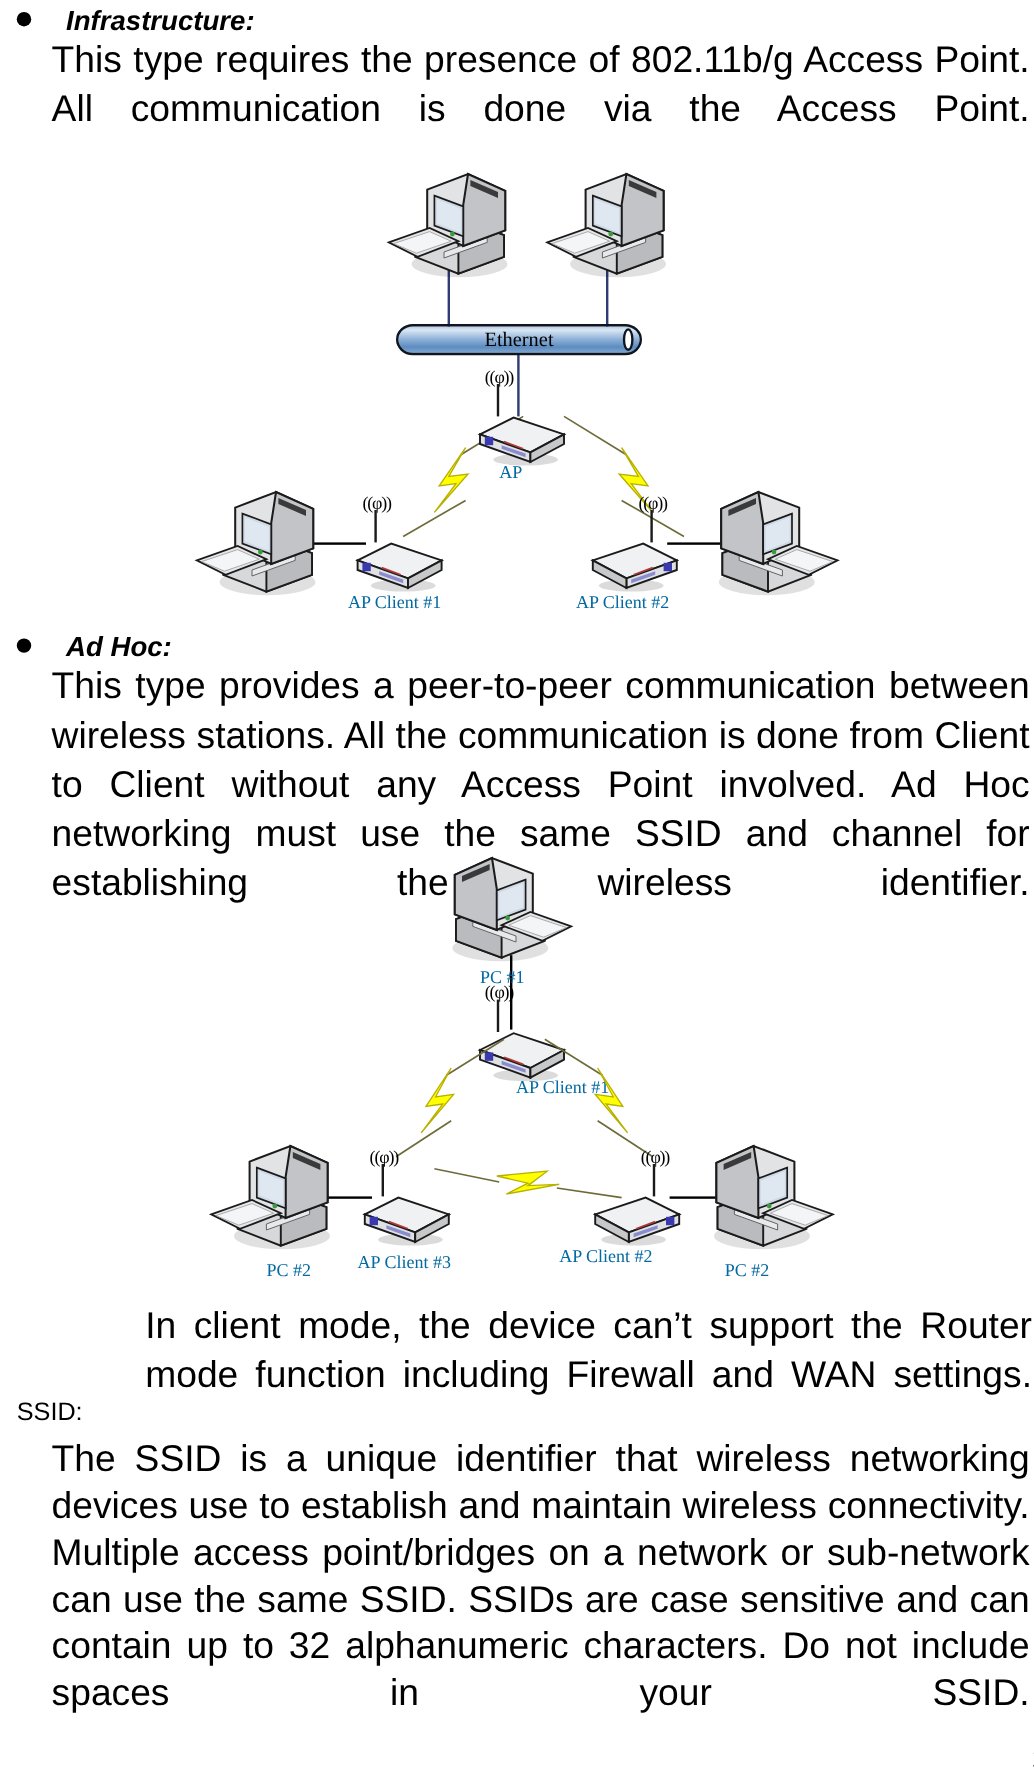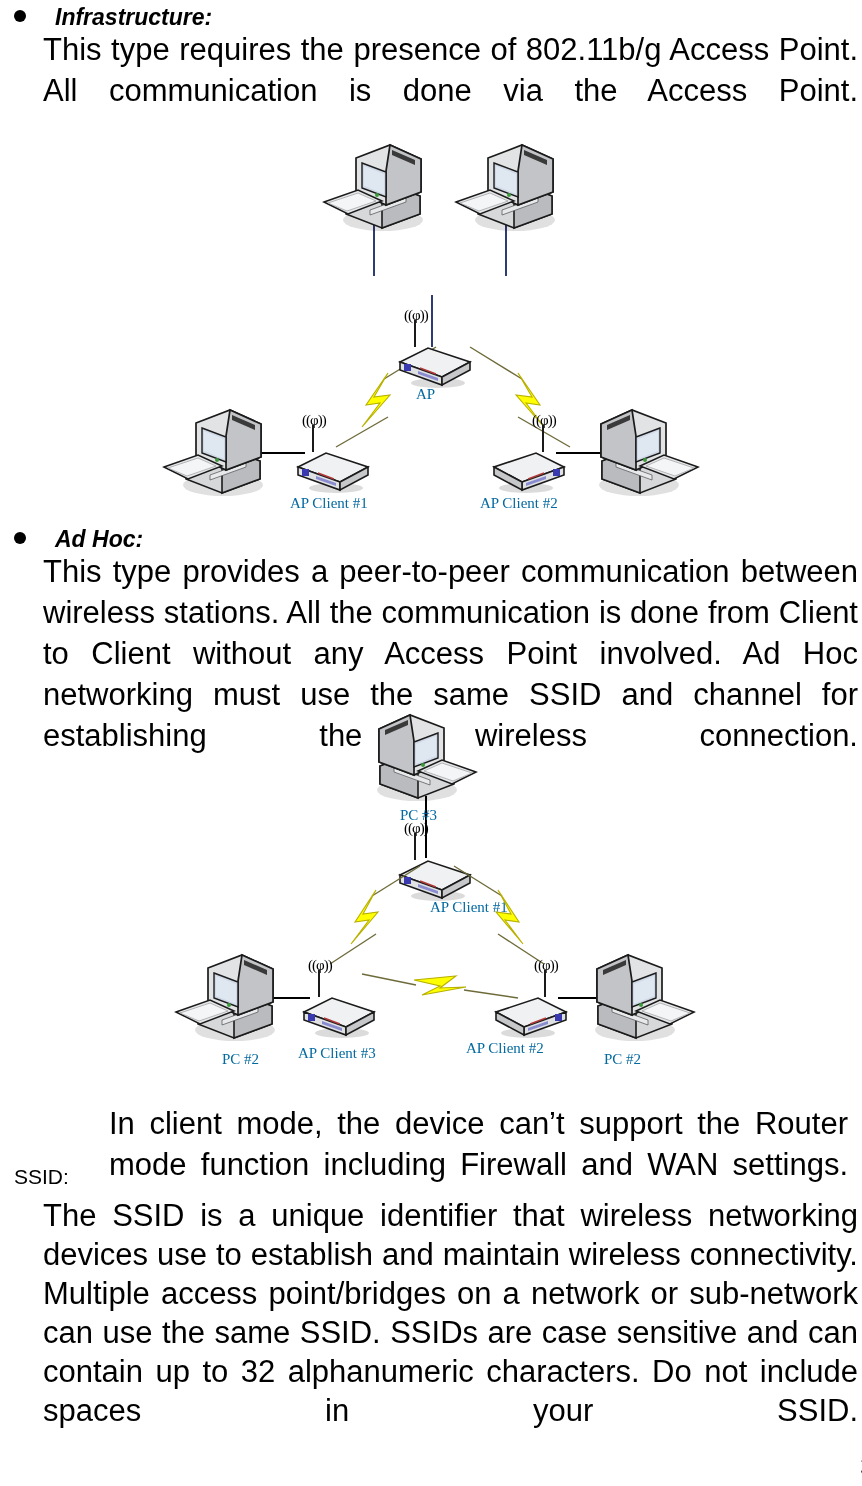--- a/index.html
+++ b/index.html
@@ -198,20 +198,24 @@
       <path d="M70 5 L101 19 L101 52 L66 65 L66 31 Z" fill="#c2c4c7" stroke="#1b1b1b" stroke-width="1.7"></path>
       <path d="M42 23 L66 32 L66 57 L42 48 Z" fill="#cfd8e6" stroke="#1b1b1b" stroke-width="1.4"></path>
       <path d="M44 26 L64 34 L64 54 L44 46 Z" fill="#dfe7f1"></path>
       <path d="M72 10 L95 20 L95 25 L72 15 Z" fill="#3a3a3a"></path>
       <circle cx="57" cy="55" r="2" fill="#3a9b3a"></circle>
       <path d="M4 62 L38 50 L62 61 L28 74 Z" fill="#e6e7e9" stroke="#1b1b1b" stroke-width="1.5"></path>
       <path d="M8 63 L38 53 L56 61 L27 71 Z" fill="#f4f5f6" stroke="#9a9c9f" stroke-width="0.7"></path>
     </svg>
   </div>
 
+  <div class="ethernet-bar" style="left:330px; top:140px; width:205px; height:26px;">
+    <div class="ethernet-text">Ethernet</div>
+    <div class="ethernet-cap"></div>
+  </div>
 
   <div class="node" style="left:326px; top:213px; width:120px; height:105px;">
     <svg width="120" height="105" viewBox="0 0 120 105">
       <line x1="110" y1="4" x2="58" y2="36" stroke="#6e6b3a" stroke-width="1.4"></line>
       <line x1="62" y1="74" x2="10" y2="104" stroke="#6e6b3a" stroke-width="1.4"></line>
       <polygon points="62,30 40,62 54,60 36,84 64,52 48,54" fill="#ffff00" stroke="#b8b000" stroke-width="1.1"></polygon>
     </svg>
   </div>
   <div class="node" style="left:460px; top:213px; width:120px; height:105px;">
     <svg width="120" height="105" viewBox="0 0 120 105">
@@ -301,21 +305,21 @@
       <path d="M8 63 L38 53 L56 61 L27 71 Z" fill="#f4f5f6" stroke="#9a9c9f" stroke-width="0.7"></path>
     </svg>
   </div>
 </div>
 
 <div class="bullet-row" style="left:0; top:524px; width:862px;">
   <span class="bullet-dot"></span>
   <span class="bullet-term"><span class="u">Ad Hoc</span><span>:</span></span>
 </div>
 
-<div class="body-para lastline-left" style="left:43px; top:551px; width:815px;">This type provides a peer-to-peer communication between wireless stations. All the communication is done from Client to Client without any Access Point involved. Ad Hoc networking must use the same SSID and channel for establishing the wireless connection.</div>
+<div class="body-para lastline-left" style="left:43px; top:551px; width:815px;">This type provides a peer-to-peer communication between wireless stations. All the communication is done from Client to Client without any Access Point involved. Ad Hoc networking must use the same SSID and channel for establishing the wireless identifier.</div>
 
 <div class="diagram" style="top:710px; height:340px;">
 
   <div class="node" style="left:370px; top:0px; width:110px; height:95px;">
     <svg width="110" height="95" viewBox="0 0 110 95" style="transform:scaleX(-1);">
       <ellipse cx="63" cy="80" rx="40" ry="11" fill="#000" opacity="0.12"></ellipse>
       <path d="M26 56 L62 42 L100 56 L100 74 L62 88 L26 74 Z" fill="#d7d8da" stroke="#1b1b1b" stroke-width="1.6"></path>
       <path d="M62 42 L100 56 L100 74 L62 88 Z" fill="#b9bbbe" stroke="#1b1b1b" stroke-width="1.6"></path>
       <path d="M31 61 L45 56 L45 63 L31 68 Z" fill="#76787c"></path>
       <path d="M50 70 L86 57 L86 62 L50 75 Z" fill="#e8e9ea" stroke="#5c5e61" stroke-width="0.8"></path>
@@ -323,21 +327,21 @@
       <path d="M70 5 L101 19 L101 52 L66 65 L66 31 Z" fill="#c2c4c7" stroke="#1b1b1b" stroke-width="1.7"></path>
       <path d="M42 23 L66 32 L66 57 L42 48 Z" fill="#cfd8e6" stroke="#1b1b1b" stroke-width="1.4"></path>
       <path d="M44 26 L64 34 L64 54 L44 46 Z" fill="#dfe7f1"></path>
       <path d="M72 10 L95 20 L95 25 L72 15 Z" fill="#3a3a3a"></path>
       <circle cx="57" cy="55" r="2" fill="#3a9b3a"></circle>
       <path d="M4 62 L38 50 L62 61 L28 74 Z" fill="#e6e7e9" stroke="#1b1b1b" stroke-width="1.5"></path>
       <path d="M8 63 L38 53 L56 61 L27 71 Z" fill="#f4f5f6" stroke="#9a9c9f" stroke-width="0.7"></path>
     </svg>
   </div>
   <div class="wire" style="left:425px; top:86px; width:2px; height:62px;"></div>
-  <div class="node-label" style="left:400px; top:96px;">PC #3</div>
+  <div class="node-label" style="left:400px; top:96px;">PC #1</div>
 
   <div class="node" style="left:398px; top:113px; width:78px; height:72px;">
     <div class="signal" style="left:6px; top:0px;">((φ))</div>
     <div class="antenna" style="left:16px; top:10px; height:27px;"></div>
     <svg width="78" height="50" viewBox="0 0 78 50" style="position:absolute; left:0; top:30px;">
       <ellipse cx="40" cy="43" rx="27" ry="5" fill="#000" opacity="0.14"></ellipse>
       <path d="M2 22 L30 8 L72 22 L44 37 Z" fill="#f0f1f2" stroke="#1b1b1b" stroke-width="1.6"></path>
       <path d="M2 22 L44 37 L44 45 L2 30 Z" fill="#e0e1e3" stroke="#1b1b1b" stroke-width="1.6"></path>
       <path d="M72 22 L44 37 L44 45 L72 30 Z" fill="#c7c8ca" stroke="#1b1b1b" stroke-width="1.6"></path>
       <rect x="6" y="24" width="7" height="7" fill="#3a3ab0"></rect>
@@ -435,19 +439,19 @@
       <path d="M44 26 L64 34 L64 54 L44 46 Z" fill="#dfe7f1"></path>
       <path d="M72 10 L95 20 L95 25 L72 15 Z" fill="#3a3a3a"></path>
       <circle cx="57" cy="55" r="2" fill="#3a9b3a"></circle>
       <path d="M4 62 L38 50 L62 61 L28 74 Z" fill="#e6e7e9" stroke="#1b1b1b" stroke-width="1.5"></path>
       <path d="M8 63 L38 53 L56 61 L27 71 Z" fill="#f4f5f6" stroke="#9a9c9f" stroke-width="0.7"></path>
     </svg>
   </div>
   <div class="node-label" style="left:604px; top:340px;">PC #2</div>
 </div>
 
-<div class="body-para lastline-left" style="left:109px; top:1084px; width:739px;margin-top:19px;">In client mode, the device can’t support the Router mode function including Firewall and WAN settings.</div>
+<div class="body-para lastline-left" style="left:121px; top:1084px; width:739px;">In client mode, the device can’t support the Router mode function including Firewall and WAN settings.</div>
 
 <div class="sect-label" style="left:14px; top:1162px;">SSID:</div>
 
 <div class="body-para lastline-left" style="left:43px; top:1196px; width:815px; line-height:39px;">The SSID is a unique identifier that wireless networking devices use to establish and maintain wireless connectivity. Multiple access point/bridges on a network or sub-network can use the same SSID. SSIDs are case sensitive and can contain up to 32 alphanumeric characters. Do not include spaces in your SSID.</div>
 
 <div class="page-number" style="left:832px; top:1455px;">39</div>
 
 </body></html>

